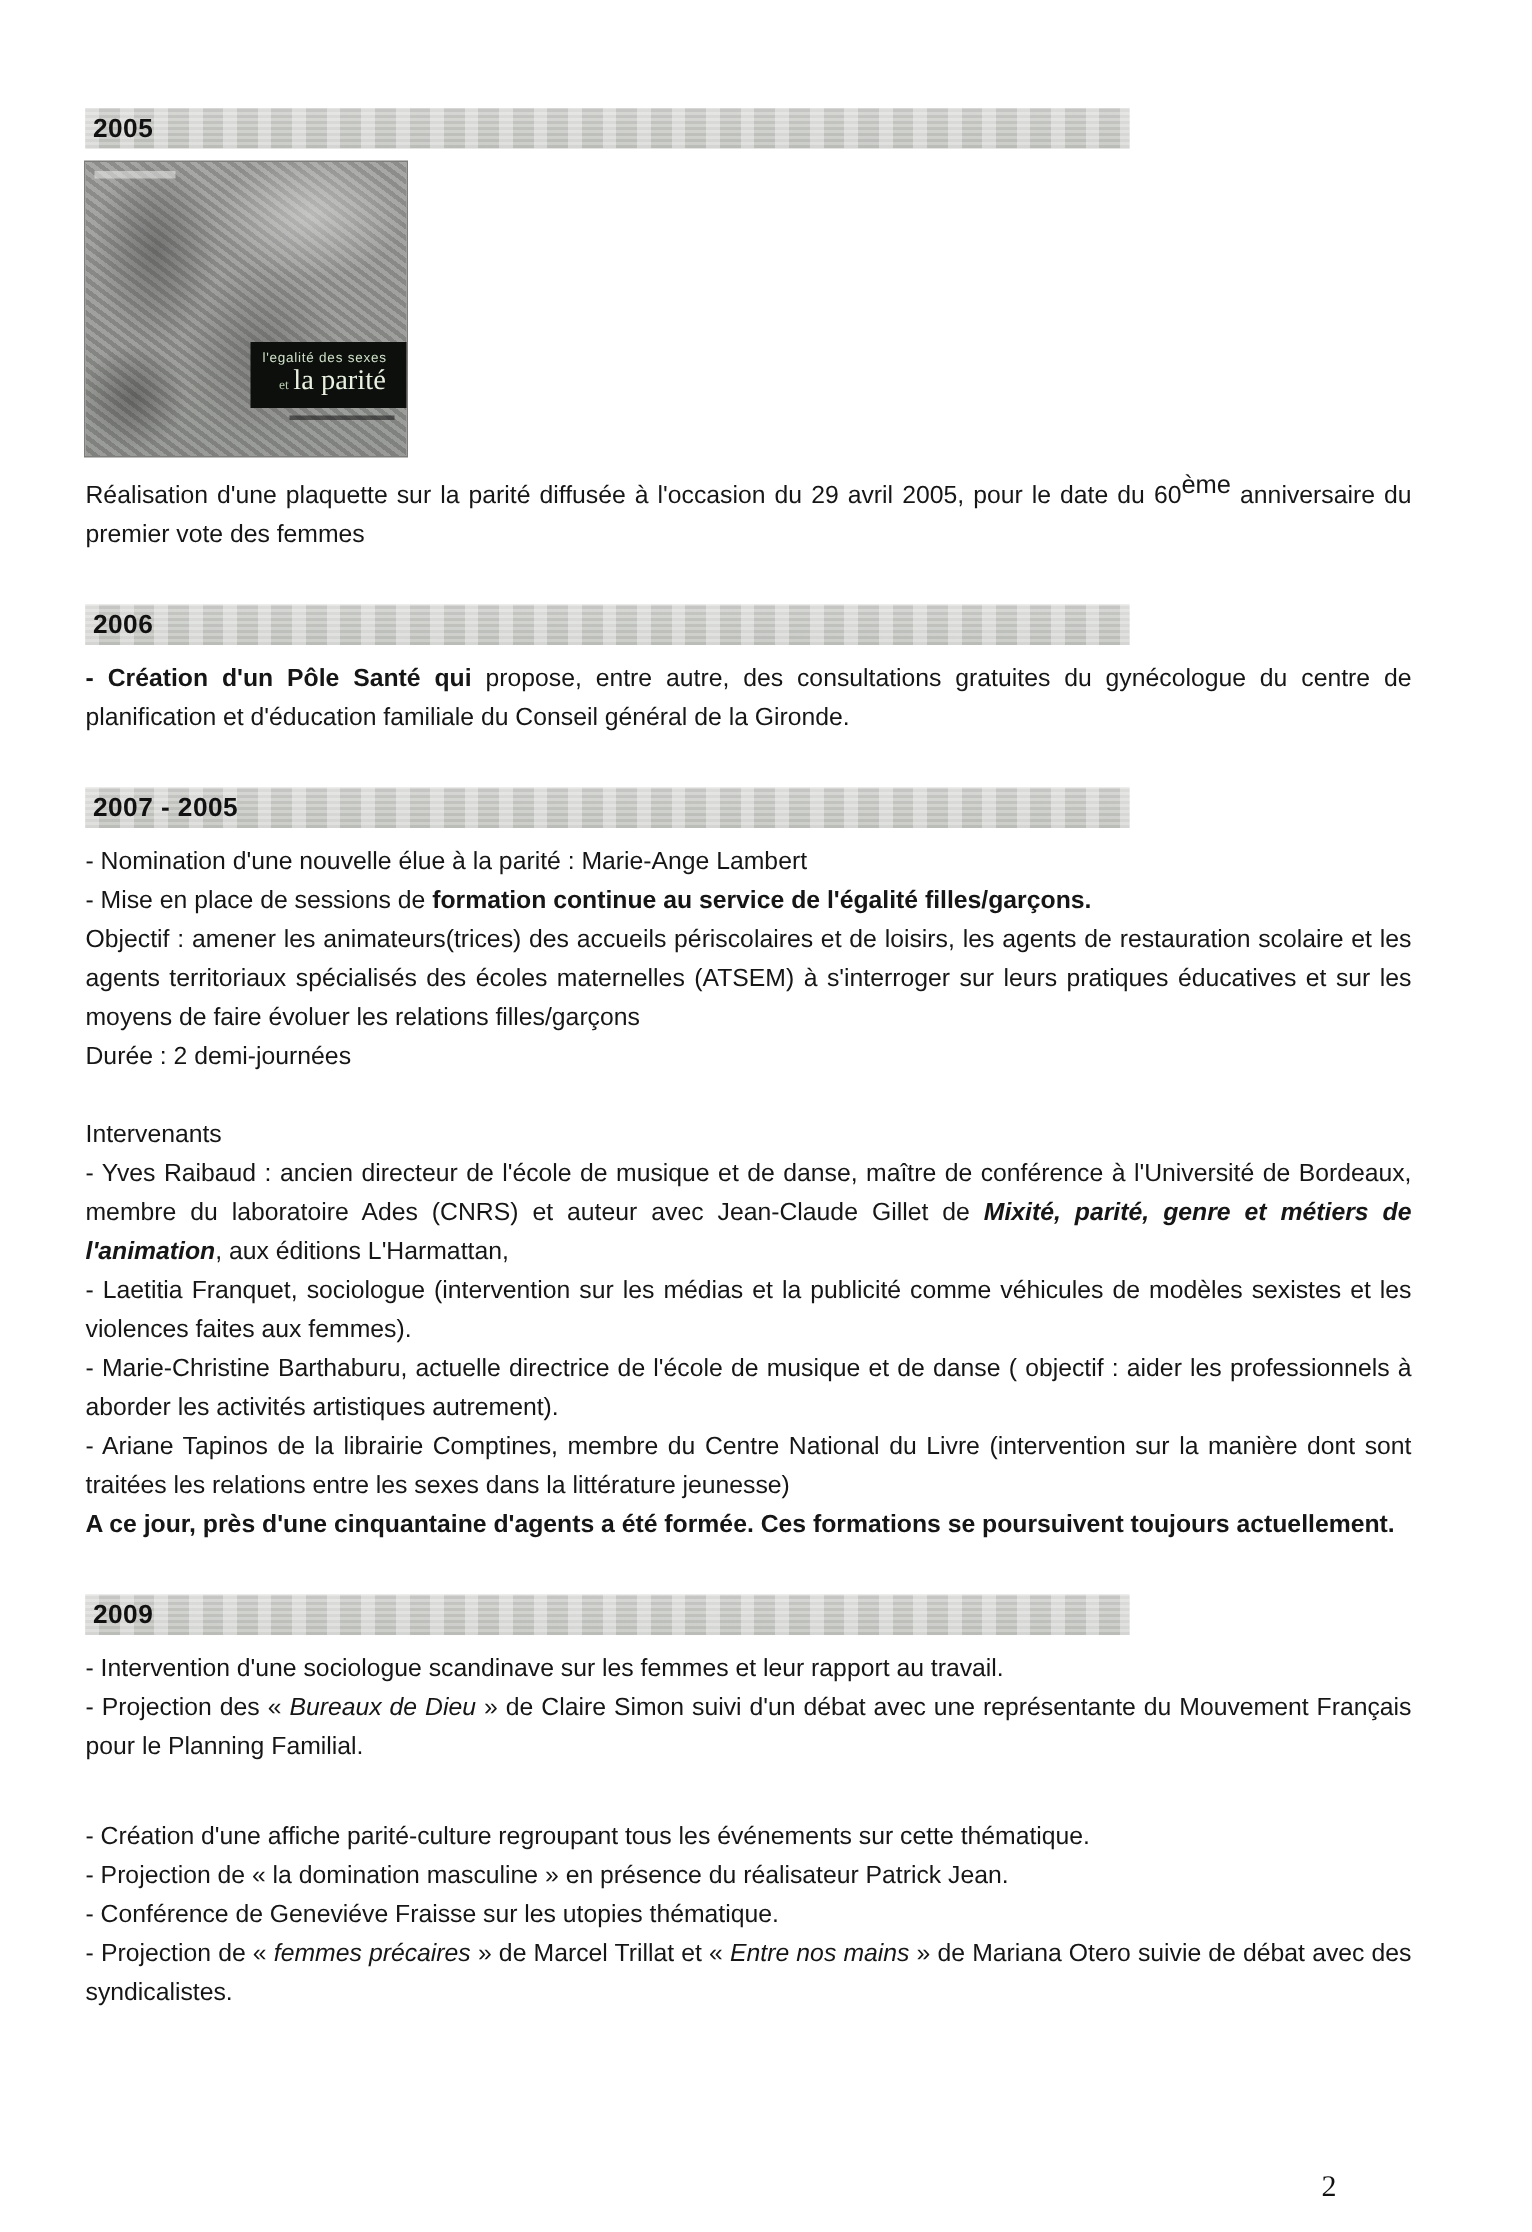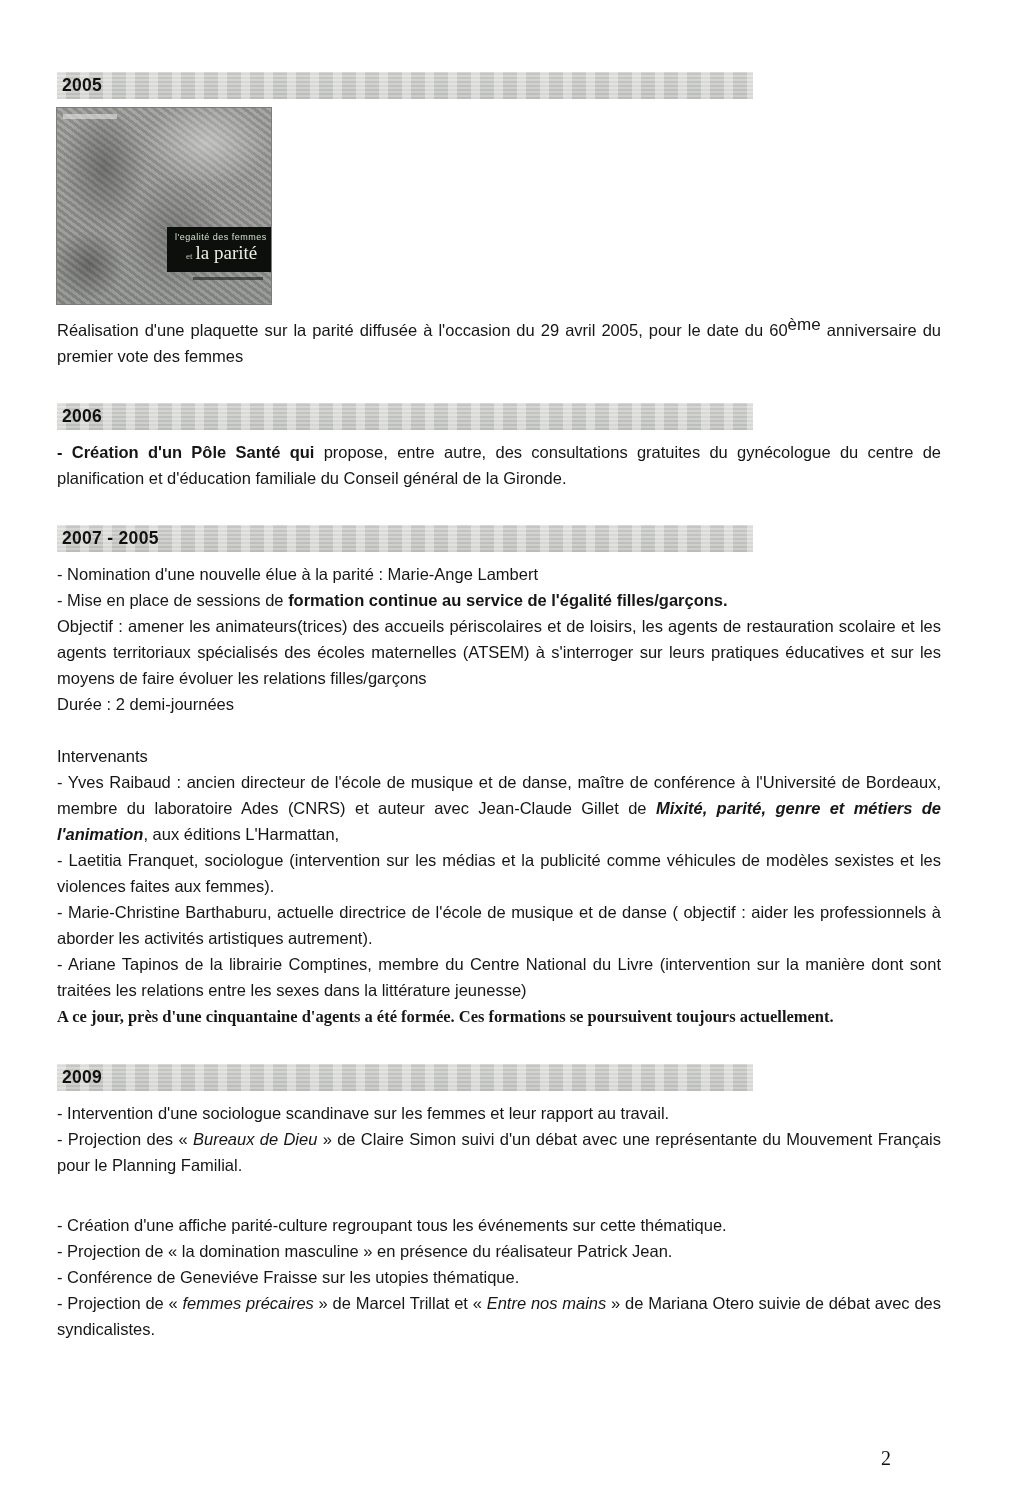--- a/index.html
+++ b/index.html
@@ -121,21 +121,21 @@
 <div class="page">
 
   <div class="section">
     <div class="year-bar">
       <span>2005</span>
     </div>
 
     <div class="plaquette">
       <div class="plaquette-topline"></div>
       <div class="plaquette-label">
-        <span class="small-line">l'egalité des femmes</span>
+        <span class="small-line">l'egalité des sexes</span>
         <span class="big-line"><span class="prefix">et</span><span>la parité</span></span>
       </div>
       <div class="plaquette-sublabel"></div>
     </div>
 
     <p class="body-text just"><span>Réalisation d'une plaquette sur la parité diffusée à l'occasion du 29 avril 2005, pour le date du 60</span><sup>ème</sup><span> anniversaire du premier vote des femmes</span></p>
   </div>
 
   <div class="section">
     <div class="year-bar">
@@ -150,21 +150,21 @@
     </div>
     <p class="body-text"><span>- Nomination d'une nouvelle élue à la parité : Marie-Ange Lambert</span></p>
     <p class="body-text"><span>- Mise en place de sessions de </span><span style="font-weight: 700;">formation continue au service de l'égalité filles/garçons.</span></p>
     <p class="body-text just"><span>Objectif : amener les animateurs(trices) des accueils périscolaires et de loisirs, les agents de restauration scolaire et les agents territoriaux spécialisés des écoles maternelles (ATSEM) à s'interroger sur leurs pratiques éducatives et sur les moyens de faire évoluer les relations filles/garçons</span></p>
     <p class="body-text"><span>Durée : 2 demi-journées</span></p>
     <p class="body-text mt"><span>Intervenants</span></p>
     <p class="body-text just"><span>- Yves Raibaud : ancien directeur de l'école de musique et de danse, maître de conférence à l'Université de Bordeaux, membre du laboratoire Ades (CNRS) et auteur avec Jean-Claude Gillet de </span><span style="font-style: italic; font-weight: bold;">Mixité, parité, genre et métiers de l'animation</span><span>, aux éditions L'Harmattan,</span></p>
     <p class="body-text just"><span>- Laetitia Franquet, sociologue (intervention sur les médias et la publicité comme véhicules de modèles sexistes et les violences faites aux femmes).</span></p>
     <p class="body-text just"><span>- Marie-Christine Barthaburu, actuelle directrice de l'école de musique et de danse ( objectif : aider les professionnels à aborder les activités artistiques autrement).</span></p>
     <p class="body-text just"><span>- Ariane Tapinos de la librairie Comptines, membre du Centre National du Livre (intervention sur la manière dont sont traitées les relations entre les sexes dans la littérature jeunesse)</span></p>
-    <p class="body-text just"><span style="font-weight: 700; font-family: Liberation Serif, serif;">A ce jour, près d'une cinquantaine d'agents a été formée. Ces formations se poursuivent toujours actuellement.</span></p>
+    <p class="body-text just"><span style="font-weight: 700;">A ce jour, près d'une cinquantaine d'agents a été formée. Ces formations se poursuivent toujours actuellement.</span></p>
   </div>
 
   <div class="section">
     <div class="year-bar">
       <span>2009</span>
     </div>
     <p class="body-text"><span>- Intervention d'une sociologue scandinave sur les femmes et leur rapport au travail.</span></p>
     <p class="body-text just"><span>- Projection des « </span><span style="font-style: italic;">Bureaux de Dieu</span><span> » de Claire Simon suivi d'un débat avec une représentante du Mouvement Français pour le Planning Familial.</span></p>
   </div>
 

